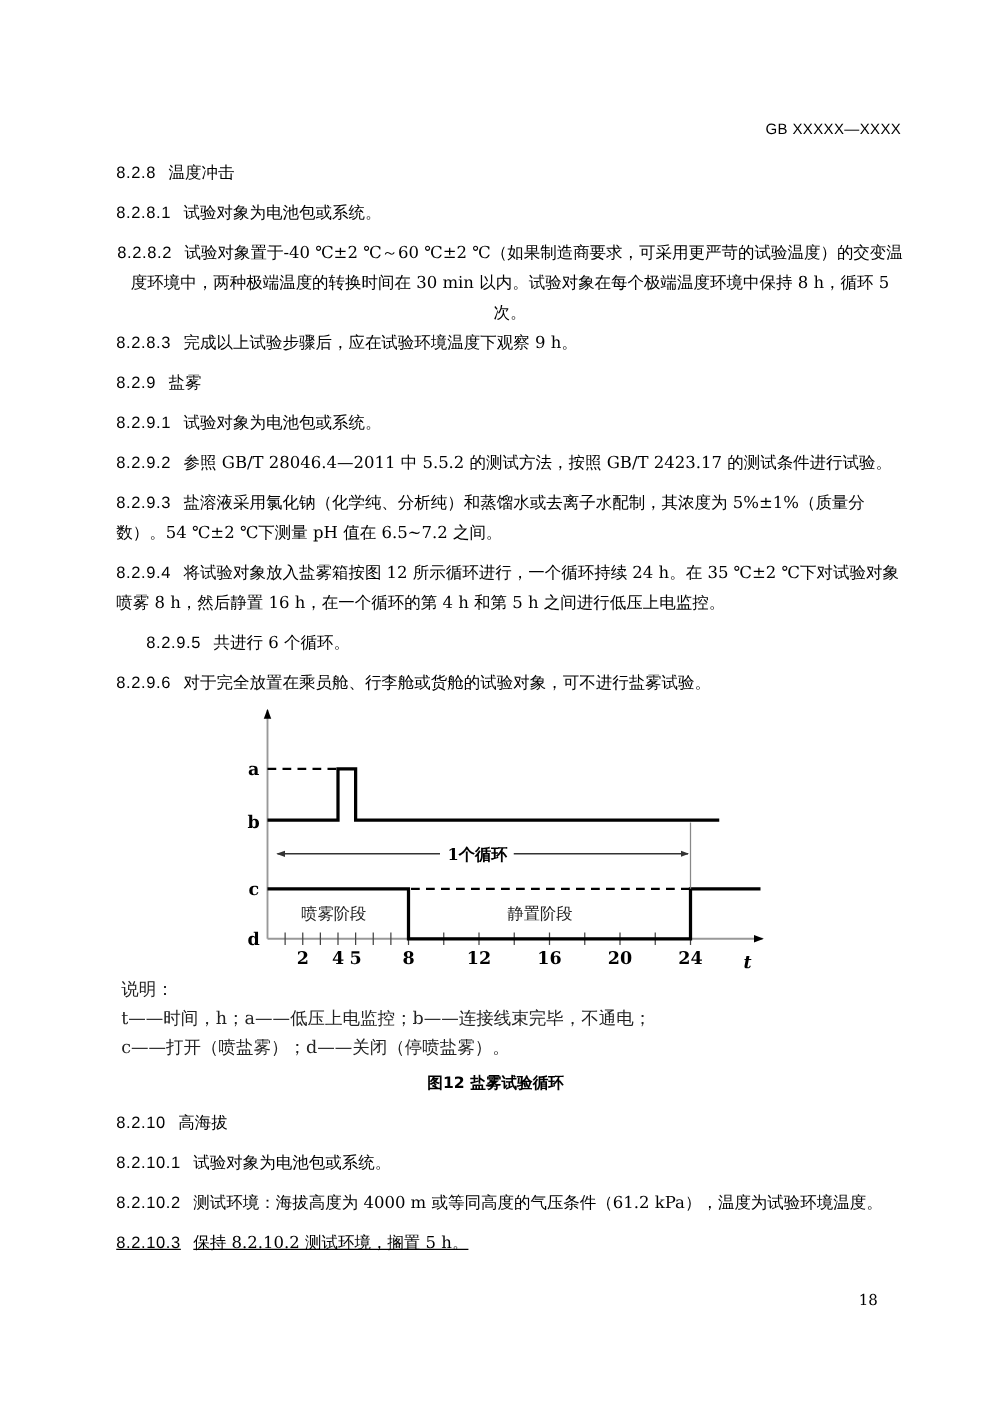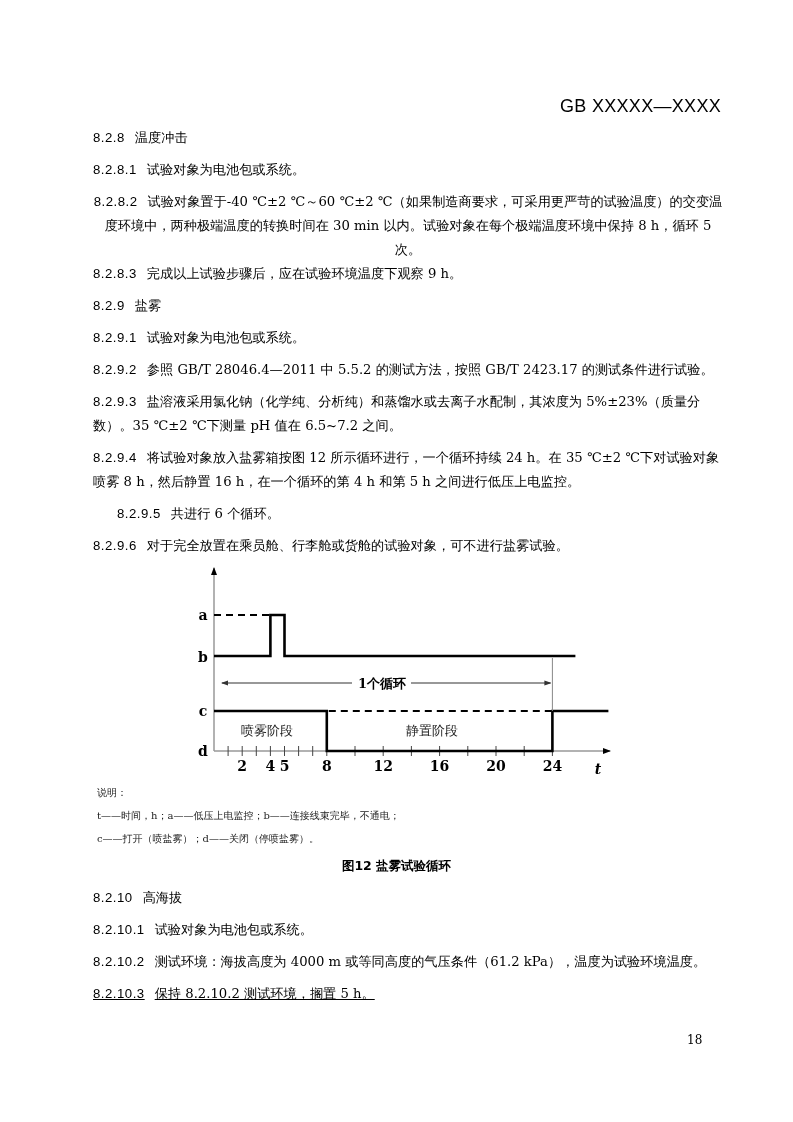--- a/index.html
+++ b/index.html
@@ -1,23 +1,23 @@
 <!DOCTYPE html>
 <html><head>
 <meta charset="utf-8">
 <style>
   html, body { margin: 0; padding: 0; background: #ffffff; }
   body { width: 793px; height: 1122px; position: relative; overflow: hidden;
          font-family: "DejaVu Serif", "Liberation Serif", serif; color: #000; }
   .abs { position: absolute; white-space: nowrap; }
-  .hdr { right: 72px; top: 96px; font-family: "Liberation Sans", sans-serif; font-size: 18px; letter-spacing: 0.3px; }
+  .hdr { right: 72px; top: 96px; font-family: "Liberation Sans", sans-serif; font-size: 12px; letter-spacing: 0.3px; }
   .para { position: absolute; left: 93px; width: 630px; font-size: 13.2px; line-height: 24px; }
   .num { font-family: "Liberation Sans", sans-serif; margin-right: 10px; letter-spacing: 0.5px; }
   .h { font-family: "DejaVu Sans", sans-serif; }
-  .legend { position: absolute; left: 97px; font-size: 10px; line-height: 23px; color: #222; }
+  .legend { position: absolute; left: 97px; font-size: 14px; line-height: 23px; color: #222; }
   .caption { position: absolute; left: 0; width: 793px; text-align: center; top: 858px;
              font-family: "DejaVu Sans", sans-serif; font-size: 12.5px; font-weight: bold; }
   .pageno { position: absolute; left: 687px; top: 1033px; font-size: 12px; }
   svg text { font-family: "DejaVu Serif", "Liberation Serif", serif; }
 </style>
 </head>
 <body>
 
 <div class="abs hdr">GB XXXXX—XXXX</div>
 
@@ -36,21 +36,21 @@
 <div class="para" style="top:294px;">
   <span class="num">8.2.9</span><span class="h">盐雾</span>
 </div>
 <div class="para" style="top:326px;">
   <span class="num">8.2.9.1</span><span>试验对象为电池包或系统。</span>
 </div>
 <div class="para" style="top:358px;">
   <span class="num">8.2.9.2</span><span>参照 GB/T 28046.4—2011 中 5.5.2 的测试方法，按照 GB/T 2423.17 的测试条件进行试验。</span>
 </div>
 <div class="para" style="top:390px;">
-  <span class="num">8.2.9.3</span><span>盐溶液采用氯化钠（化学纯、分析纯）和蒸馏水或去离子水配制，其浓度为 5%±23%（质量分数）。35 ℃±2 ℃下测量 pH 值在 6.5~7.2 之间。</span>
+  <span class="num">8.2.9.3</span><span>盐溶液采用氯化钠（化学纯、分析纯）和蒸馏水或去离子水配制，其浓度为 5%±1%（质量分数）。54 ℃±2 ℃下测量 pH 值在 6.5~7.2 之间。</span>
 </div>
 <div class="para" style="top:446px;">
   <span class="num">8.2.9.4</span><span>将试验对象放入盐雾箱按图 12 所示循环进行，一个循环持续 24 h。在 35 ℃±2 ℃下对试验对象喷雾 8 h，然后静置 16 h，在一个循环的第 4 h 和第 5 h 之间进行低压上电监控。</span>
 </div>
 <div class="para" style="top:502px;margin-left:24px;">
   <span class="num">8.2.9.5</span><span>共进行 6 个循环。</span>
 </div>
 <div class="para" style="top:534px;">
   <span class="num">8.2.9.6</span><span>对于完全放置在乘员舱、行李舱或货舱的试验对象，可不进行盐雾试验。</span>
 </div>

